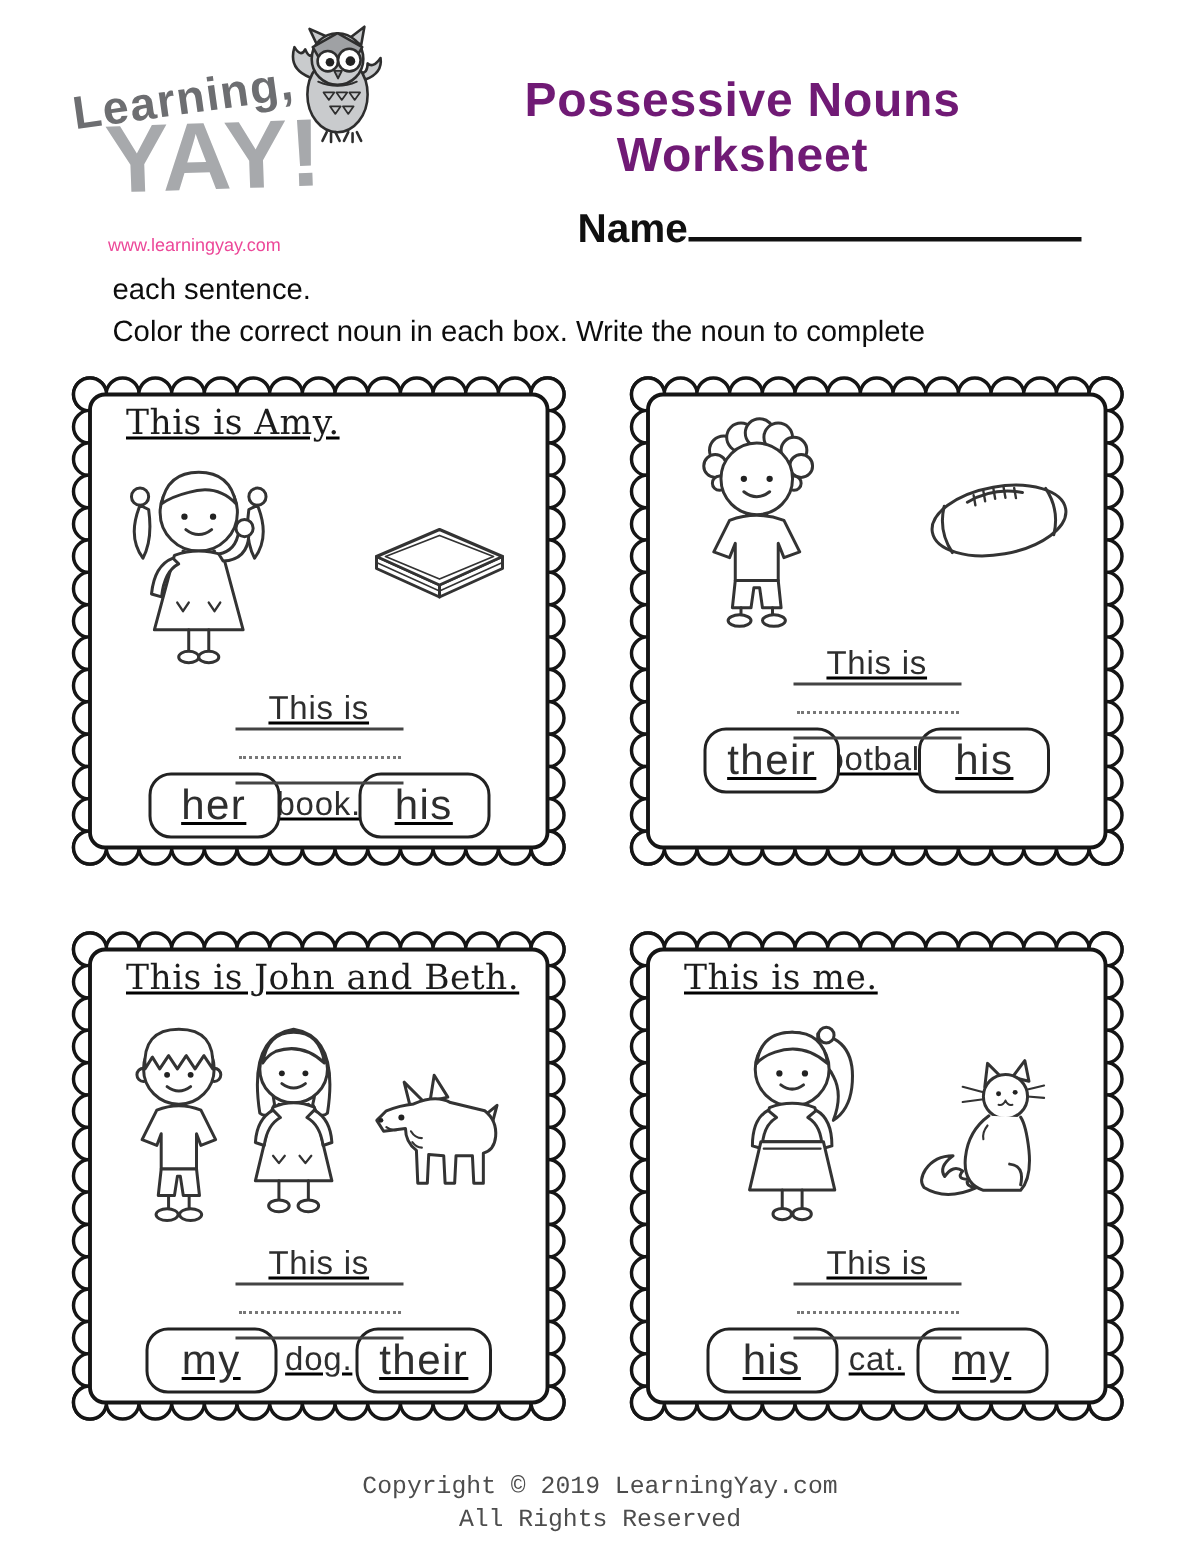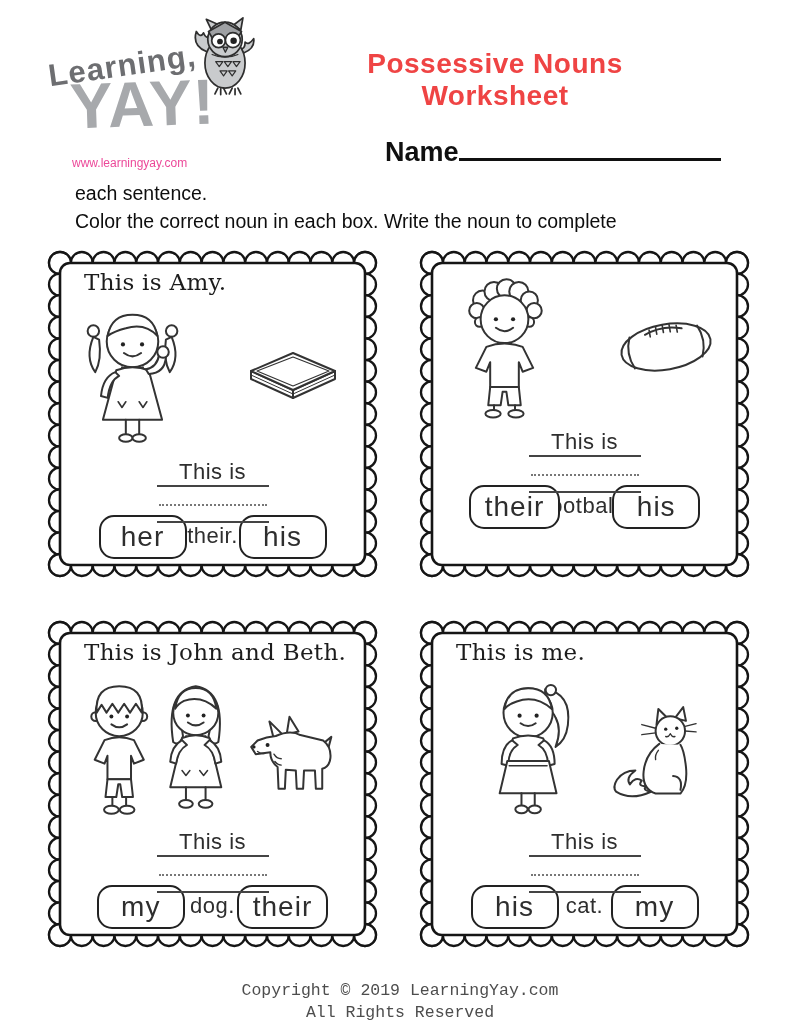--- a/index.html
+++ b/index.html
@@ -10,35 +10,35 @@
   .logo{position:absolute;left:0;top:0;width:300px;height:170px;}
   .logo-top{position:absolute;left:48px;top:48px;font-size:31px;font-weight:700;
             color:#6d6e71;transform:rotate(-8deg);letter-spacing:1px;}
   .logo-main{position:absolute;left:70px;top:72px;font-size:64px;font-weight:800;
              color:#a7a9ac;letter-spacing:1px;transform:rotate(-2deg);line-height:1;}
   .logo-url{position:absolute;left:72px;top:156px;font-size:12px;color:#ec4899;}
   .owl{position:absolute;left:192px;top:8px;}
 
   
   .title{position:absolute;left:300px;top:48px;width:390px;text-align:center;
-         font-size:28px;font-weight:700;color:#ef4444;letter-spacing:0.5px;}
+         font-size:32px;font-weight:700;color:#701a75;letter-spacing:0.5px;}
   .name-row{position:absolute;left:385px;top:128px;display:flex;align-items:baseline;}
   .name-label{font-size:27px;font-weight:700;color:#101010;}
   .name-line{display:inline-block;width:262px;height:30px;border-bottom:3px solid #101010;}
   .instructions{position:absolute;left:75px;top:180px;font-size:19.5px;color:#0d0d0d;
                 line-height:1.42;}
 
   
   .card{position:absolute;width:345px;height:342px;}
   .card-1{left:40px;top:243px;} .card-2{left:412px;top:243px;}
   .card-3{left:40px;top:613px;} .card-4{left:412px;top:613px;}
   .frame{position:absolute;left:0;top:0;width:345px;height:342px;}
   .card-content{position:absolute;left:20px;top:20px;width:305px;height:302px;
                 z-index:1;box-sizing:border-box;padding:6px 10px 0 10px;
-                display:flex;flex-direction:column;}
+                display:flex;flex-direction:column;text-decoration:underline;}
   .card-heading{font-family:"DejaVu Serif",serif;font-size:23px;color:#1c1c1c;
                 margin-left:14px;letter-spacing:0.3px;height:30px;}
   .figures{height:152px;display:flex;align-items:center;justify-content:space-between;
            padding:0 10px;}
   .hand{font-weight:300;color:#2e2e2e;}
   .sentence{display:flex;align-items:center;margin-top:8px;font-size:22px;
             letter-spacing:0.5px;height:42px;flex-direction:column;}
   .write-blank{position:relative;width:112px;height:34px;flex:0 0 auto;margin:0 5px;
                border-top:2px solid #444;border-bottom:2px solid #444;}
   .write-blank::after{content:"";position:absolute;left:2px;right:2px;top:50%;
@@ -196,21 +196,21 @@
             <path d="M92 26 L92 34 L50 53 L50 45 Z"></path>
             <path d="M50 45 L8 26 L50 8 L92 26 Z"></path>
             <path d="M14 26 L50 12 L86 26 L50 41 Z" fill="none" stroke-width="1.2"></path>
             <path d="M8 30 L50 49 M92 30 L50 49" fill="none" stroke-width="1"></path>
           </g>
         </svg>
       </div>
       <div class="sentence hand">
         <span>This is</span>
         <span class="write-blank"></span>
-        <span>their.</span>
+        <span>book.</span>
       </div>
       <div class="pills">
         <div class="pill hand">her</div>
         <div class="pill hand">his</div>
       </div>
     </div>
   </div>
 
   <div class="card card-2">
     <svg class="frame" viewBox="0 0 345 342">

